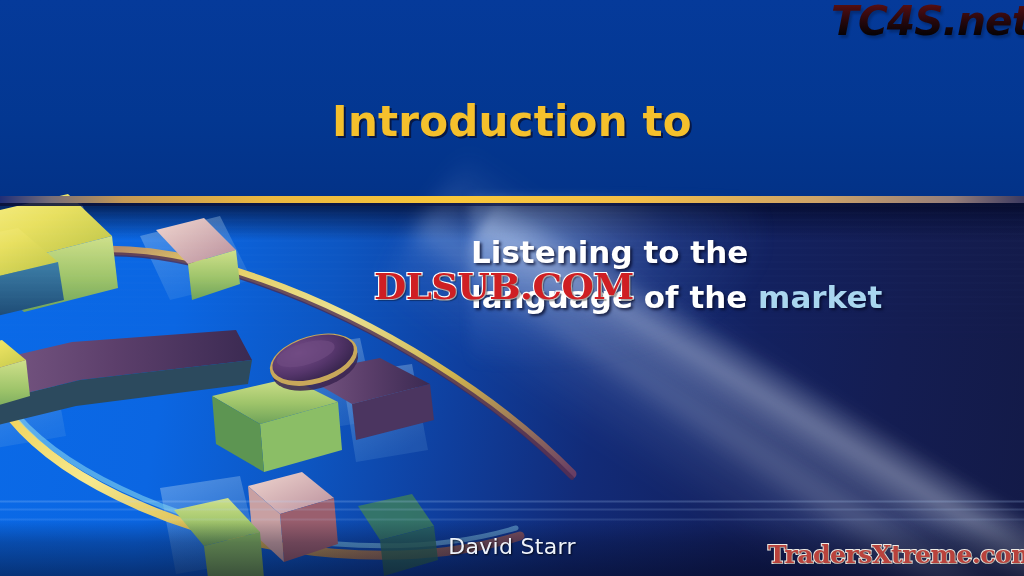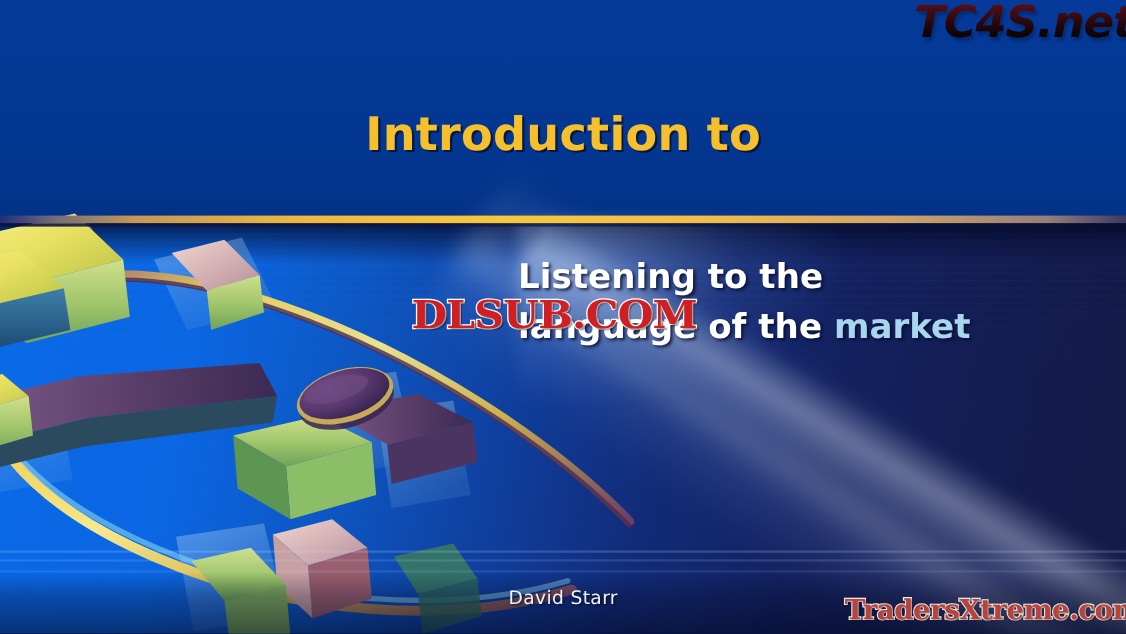--- a/index.html
+++ b/index.html
@@ -179,21 +179,21 @@
     color: #ffffff;
     text-shadow: 2px 2px 3px rgba(6,10,40,.8);
   }
   .subtitle .accent { color: #a9d6ef; }
 
   .author {
     position: absolute;
     left: 0; top: 534px;
     width: 1024px;
     text-align: center;
-    font-size: 17px;
+    font-size: 22px;
     font-weight: normal;
     color: #eef3fb;
     text-shadow: 1px 1px 2px rgba(0,0,0,.7);
     letter-spacing: .3px;
   }
 
   
   .wm-tc4s {
     position: absolute;
     right: -6px; top: -2px;

